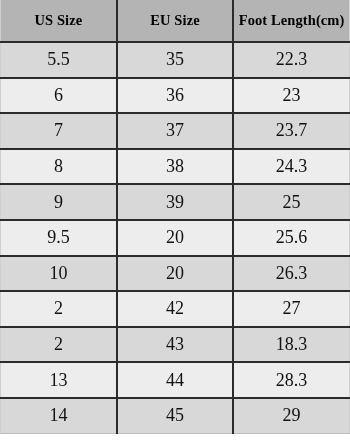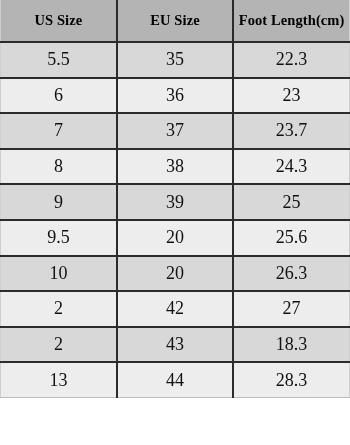--- a/index.html
+++ b/index.html
@@ -131,14 +131,19 @@
       <tr class="band-dark">
         <td>2</td>
         <td>43</td>
         <td>18.3</td>
       </tr>
       <tr class="band-light">
         <td>13</td>
         <td>44</td>
         <td>28.3</td>
       </tr>
+      <tr class="band-dark">
+        <td>14</td>
+        <td>45</td>
+        <td>29</td>
+      </tr>
     </tbody>
 </table>
 
 </body></html>

